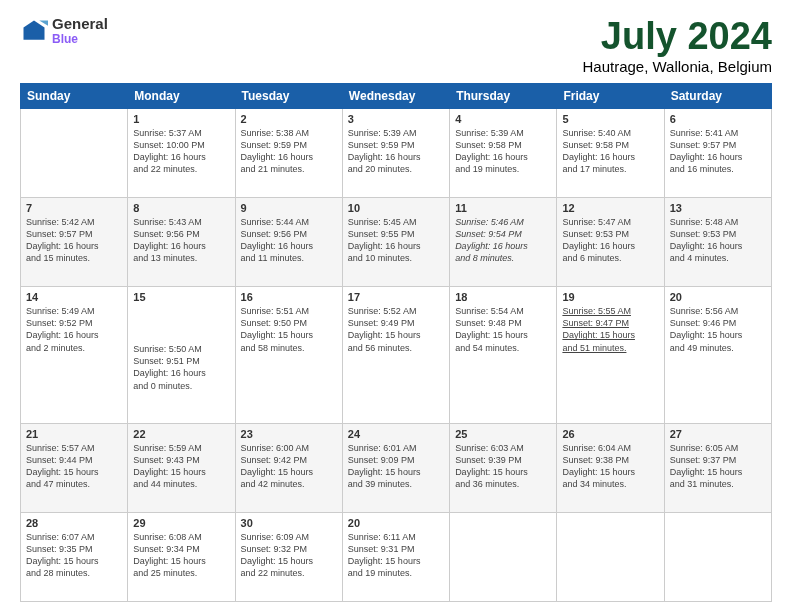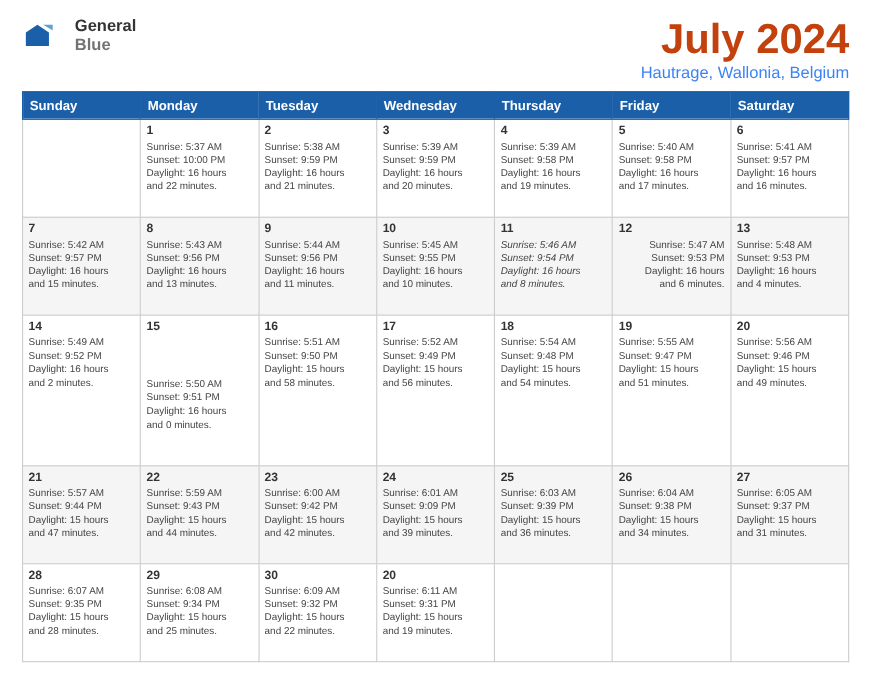--- a/index.html
+++ b/index.html
@@ -19,53 +19,53 @@
     }
     .header {
       display: flex;
       align-items: flex-start;
       justify-content: space-between;
       margin-bottom: 8px;
     }
     .logo {
       display: flex;
       align-items: center;
-      gap: 20px;
+      gap: 4px;
     }
     .logo-text {
       display: flex;
       flex-direction: column;
       line-height: 1.1;
     }
     .logo-general {
       font-size: 15px;
       font-weight: bold;
       color: #333;
     }
     .logo-blue {
-      font-size: 15px;
-      font-weight: bold;
-      color: #737373;
+      font-size: 12px;
+      font-weight: bold;
+      color: #8b5cf6;
     }
     .logo-icon {
       width: 28px;
       height: 28px;
     }
     .title-block {
       text-align: right;
     }
     .month-title {
       font-size: 38px;
       font-weight: bold;
-      color: #c2410c;
+      color: #14532d;
       line-height: 1.1;
     }
     .location {
       font-size: 15px;
-      color: #3b82f6;
+      color: #000000;
       font-weight: normal;
     }
     .calendar {
       flex: 1;
       border-collapse: collapse;
       width: 100%;
       table-layout: fixed;
       padding-left: 11px;
     }
     .calendar th {
@@ -215,21 +215,21 @@
           </td>
           <td>
             <span class="day-number">11</span>
             <div class="cell-text" style="white-space: pre-line; font-style: italic;">Sunrise: 5:46 AM
 Sunset: 9:54 PM
 Daylight: 16 hours
 and 8 minutes.</div>
           </td>
           <td>
             <span class="day-number">12</span>
-            <div class="cell-text" style="white-space: pre-line; text-align: right;">Sunrise: 5:47 AM
+            <div class="cell-text" style="white-space: pre-line;">Sunrise: 5:47 AM
 Sunset: 9:53 PM
 Daylight: 16 hours
 and 6 minutes.</div>
           </td>
           <td>
             <span class="day-number">13</span>
             <div class="cell-text" style="white-space: pre-line;">Sunrise: 5:48 AM
 Sunset: 9:53 PM
 Daylight: 16 hours
 and 4 minutes.</div>
@@ -266,21 +266,21 @@
           </td>
           <td>
             <span class="day-number">18</span>
             <div class="cell-text" style="white-space: pre-line;">Sunrise: 5:54 AM
 Sunset: 9:48 PM
 Daylight: 15 hours
 and 54 minutes.</div>
           </td>
           <td>
             <span class="day-number">19</span>
-            <div class="cell-text" style="white-space: pre-line;">Sunrise: 5:55 AM
+            <div class="cell-text" style="white-space: pre-line; text-decoration: underline;">Sunrise: 5:55 AM
 Sunset: 9:47 PM
 Daylight: 15 hours
 and 51 minutes.</div>
           </td>
           <td>
             <span class="day-number">20</span>
             <div class="cell-text" style="white-space: pre-line;">Sunrise: 5:56 AM
 Sunset: 9:46 PM
 Daylight: 15 hours
 and 49 minutes.</div>

